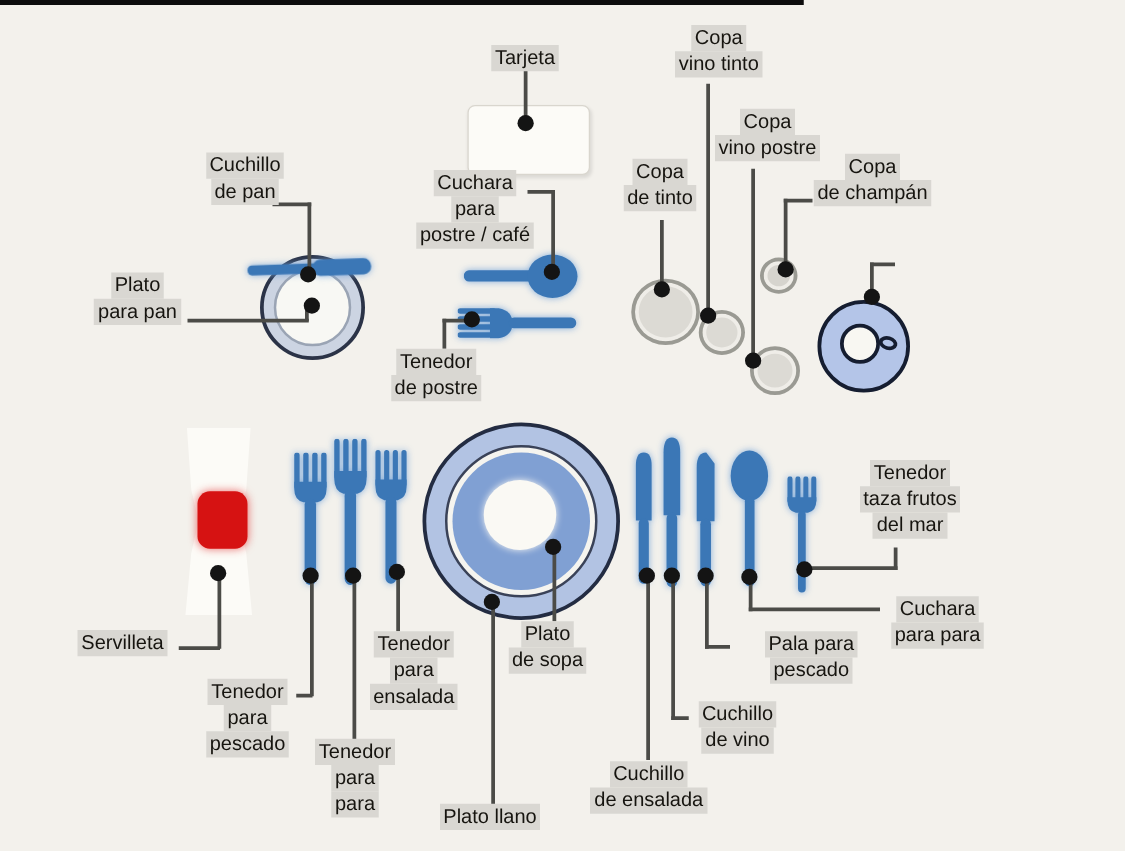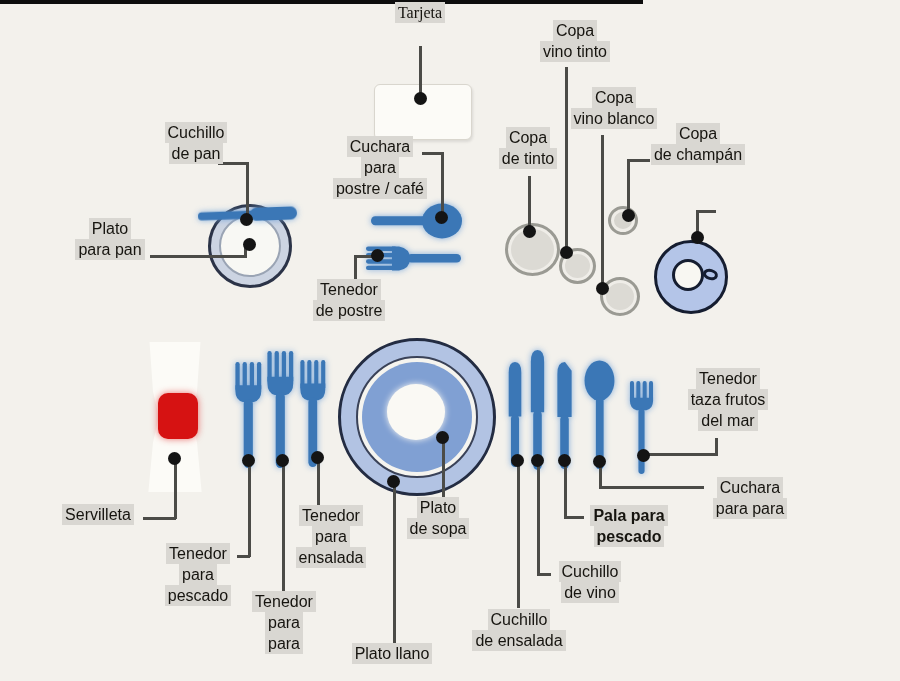--- a/index.html
+++ b/index.html
@@ -196,30 +196,30 @@
   <div class="dot" style="left:276px; top:454px;"></div>
   <div class="dot" style="left:311px; top:451px;"></div>
   <div class="dot" style="left:436px; top:431px;"></div>
   <div class="dot" style="left:387px; top:475px;"></div>
   <div class="dot" style="left:511px; top:454px;"></div>
   <div class="dot" style="left:531px; top:454px;"></div>
   <div class="dot" style="left:558px; top:454px;"></div>
   <div class="dot" style="left:593px; top:455px;"></div>
   <div class="dot" style="left:637px; top:449px;"></div>
 
-  <div class="label" style="left:382px; top:2px; width:76px;font-family:Liberation Serif, serif;">
+  <div class="label" style="left:382px; top:36px; width:76px;">
     <span>Tarjeta</span>
   </div>
   <div class="label" style="left:530px; top:20px; width:90px;">
     <span>Copa</span>
     <span>vino tinto</span>
   </div>
   <div class="label" style="left:564px; top:87px; width:100px;">
     <span>Copa</span>
-    <span>vino blanco</span>
+    <span>vino postre</span>
   </div>
   <div class="label" style="left:488px; top:127px; width:80px;">
     <span>Copa</span>
     <span>de tinto</span>
   </div>
   <div class="label" style="left:646px; top:123px; width:104px;">
     <span>Copa</span>
     <span>de champán</span>
   </div>
   <div class="label" style="left:152px; top:122px; width:88px;">
@@ -265,21 +265,21 @@
     <span>Plato llano</span>
   </div>
   <div class="label" style="left:460px; top:609px; width:118px;">
     <span>Cuchillo</span>
     <span>de ensalada</span>
   </div>
   <div class="label" style="left:546px; top:561px; width:88px;">
     <span>Cuchillo</span>
     <span>de vino</span>
   </div>
-  <div class="label" style="left:580px; top:505px; width:98px;font-weight:bold;">
+  <div class="label" style="left:600px; top:505px; width:98px;">
     <span>Pala para</span>
     <span>pescado</span>
   </div>
   <div class="label" style="left:700px; top:477px; width:100px;">
     <span>Cuchara</span>
     <span>para para</span>
   </div>
   <div class="label" style="left:674px; top:368px; width:108px;">
     <span>Tenedor</span>
     <span>taza frutos</span>

